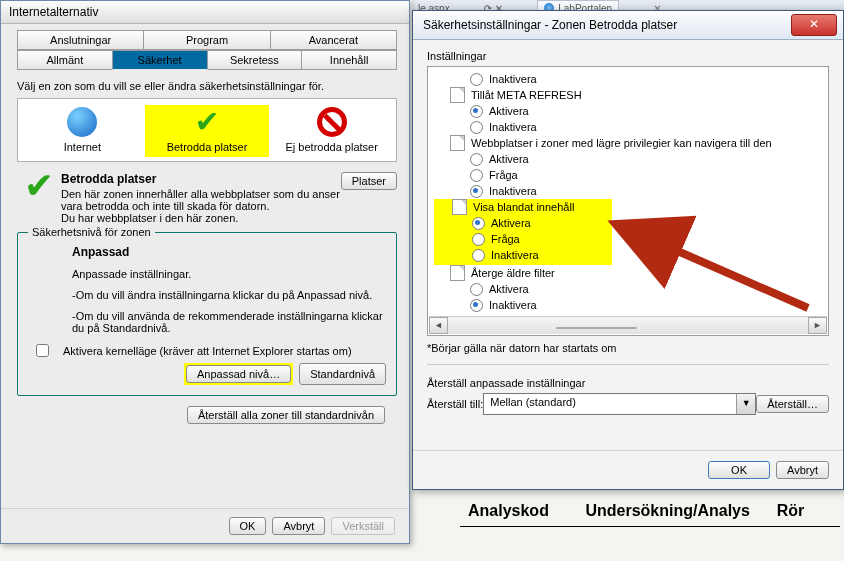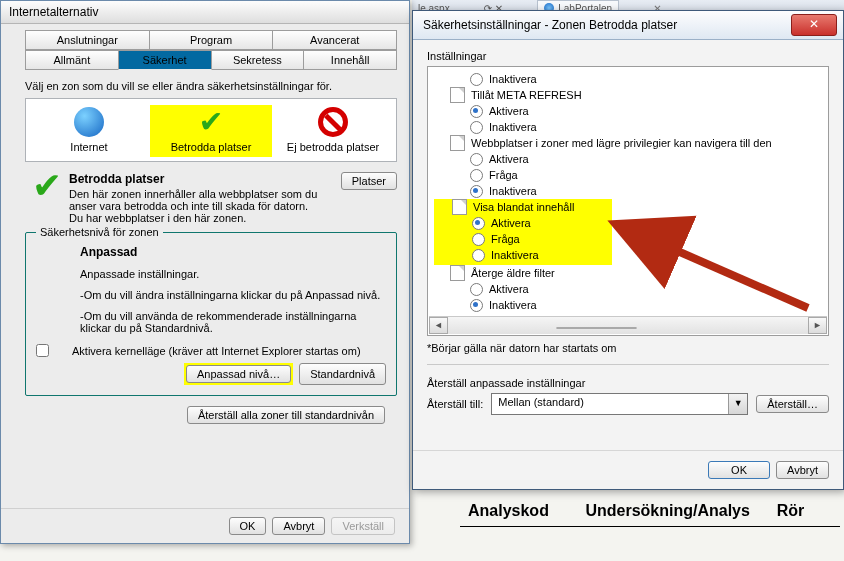--- a/index.html
+++ b/index.html
@@ -1,20 +1,20 @@
 <!DOCTYPE html>
 <html><head>
 <meta charset="utf-8">
 <style>
 html,body{margin:0;padding:0;font-family:"Segoe UI",Tahoma,sans-serif;font-size:11px;color:#000;background:#fff}
 .stage{position:relative;width:844px;height:561px;overflow:hidden;background:#f4f4f0}
 
 .dlg-left{position:absolute;left:0;top:0;width:408px;height:542px;background:#ececec;border:1px solid #6b8aab;box-shadow:2px 2px 6px rgba(0,0,0,0.3)}
 .titlebar-l{height:22px;background:linear-gradient(#fdfdfd,#dedede);padding:0 8px;font-size:12px;line-height:22px;border-bottom:1px solid #b5b5b5}
-.dlg-left .body{padding:4px 12px 8px 24px}
+.dlg-left .body{padding:4px 12px 8px 16px}
 
 .tabrow{display:flex;gap:0;margin-top:2px}
 .tabrow+.tabrow{margin-top:0}
 .tab{flex:1;text-align:center;border:1px solid #9c9c9c;background:linear-gradient(#fefefe,#e6e6e6);padding:3px 4px;font-size:11px;margin-left:-1px;cursor:pointer}
 .tab:first-child{margin-left:0}
 .tab.active{background:#0369a1;border-bottom:1px solid #ececec;position:relative;z-index:2}
 
 .prompt{margin:10px 0 6px}
 .zones{display:flex;border:1px solid #aeb2b7;background:#fff;padding:6px 2px 4px;gap:0}
 .zone{flex:1;text-align:center;padding:2px 0 4px;font-size:11px}
@@ -33,21 +33,21 @@
 .desc b{display:block;font-size:12px;margin-bottom:2px}
 .btn{background:linear-gradient(#fdfdfd,#e1e1e1);border:1px solid #8a8a8a;padding:2px 10px;font-size:11px;border-radius:3px;cursor:pointer}
 .btn.dis{color:#9a9a9a;border-color:#c4c4c4;background:linear-gradient(#f5f5f5,#ececec);cursor:default}
 
 .fset{border:1px solid #0f766e;border-radius:2px;margin:8px 0 6px;padding:8px 10px 10px}
 .fset .legend{position:relative;top:-15px;background:#ececec;display:inline-block;padding:0 4px;font-size:11px}
 .fset .inner{margin-top:-8px}
 .anp{margin-left:44px}
 .anp b{font-size:12px}
 .anp div{margin-top:9px}
-.chkrow{display:flex;align-items:center;gap:19px;margin:10px 0 6px}
+.chkrow{display:flex;align-items:center;gap:10px;margin:10px 8px 6px}
 .chkrow input{margin:0 4px 0 0}
 .levelbtns{display:flex;gap:6px;justify-content:flex-end;margin-top:4px}
 .hlbtn{background:#ffff00;padding:2px;display:inline-block}
 .resetrow{text-align:right;margin:10px 12px 0 0}
 .footer-l{position:absolute;left:0;right:0;bottom:0;padding:8px 14px;display:flex;gap:6px;justify-content:flex-end;background:#ececec;border-top:1px solid #d0d0d0}
 
 .dlg-right{position:absolute;left:412px;top:10px;width:430px;height:478px;background:#f3f3f3;border:1px solid #3f5a7a;box-shadow:2px 2px 8px rgba(0,0,0,0.35)}
 .titlebar-r{height:28px;background:linear-gradient(#fdfdfe,#dfe8f2);display:flex;align-items:center;padding:0 6px 0 10px;border-bottom:1px solid #9bb0c7}
 .titlebar-r .t{flex:1;font-size:12px}
 .closebtn{width:44px;height:20px;background:linear-gradient(#e87a6f,#c9302c);border:1px solid #8a1f1b;border-radius:3px;color:#fff;text-align:center;font-size:12px;line-height:18px;cursor:pointer}
@@ -62,21 +62,21 @@
 .radio{width:11px;height:11px;border:1px solid #7a7a7a;border-radius:50%;display:inline-block;position:relative;background:#fff}
 .radio.on::after{content:"";position:absolute;left:2px;top:2px;width:5px;height:5px;border-radius:50%;background:#2f72c9}
 .grp-hl{background:#ffff00;display:inline-block;padding:0 38px 2px 2px}
 .hscroll{position:absolute;left:1px;right:1px;bottom:1px;height:17px;background:linear-gradient(#f5f5f5,#e2e2e2);border-top:1px solid #c9c9c9;display:flex;align-items:center}
 .hscroll .ar{width:17px;height:15px;background:linear-gradient(#f9f9f9,#dcdcdc);border:1px solid #a9a9a9;text-align:center;font-size:9px;line-height:14px;color:#555}
 .hscroll .track{flex:1;position:relative}
 .hscroll .thumb{position:absolute;left:30%;width:22%;top:1px;bottom:1px;background:linear-gradient(#eaeaea,#cfcfcf);border:1px solid #a9a9a9;border-radius:2px}
 .note{margin:6px 0 10px;font-size:11px}
 .resetblk{border-top:1px solid #c9c9c9;padding-top:12px}
 .resetblk .lbl{font-size:11px;margin-bottom:4px}
-.comborow{display:flex;align-items:center;gap:8px}
+.comborow{display:flex;align-items:center;gap:0}
 .combo{flex:1;display:flex;border:1px solid #777;background:#fff;height:20px}
 .combo span{flex:1;padding:2px 6px}
 .combo .dd{width:18px;background:linear-gradient(#f3f3f3,#d6d6d6);border-left:1px solid #999;text-align:center;font-size:9px;line-height:18px}
 .footer-r{position:absolute;left:0;right:0;bottom:0;padding:10px 14px;display:flex;gap:6px;justify-content:flex-end;background:#f3f3f3;border-top:1px solid #d6d6d6}
 .btn.primary{padding:2px 22px;border:1px solid #3b79b7}
 
 .bgtab{position:absolute;left:412px;top:0;right:0;height:16px;background:linear-gradient(#e7ecf3,#d4dbe6);font-size:10px;color:#555;padding:0 6px;display:flex;align-items:center;gap:34px}
 .bgtab .tabx{display:flex;align-items:center;gap:4px;border:1px solid #b7c1ce;background:#f7f9fc;padding:0 6px;height:14px}
 .bgtab .x{color:#777}
 

